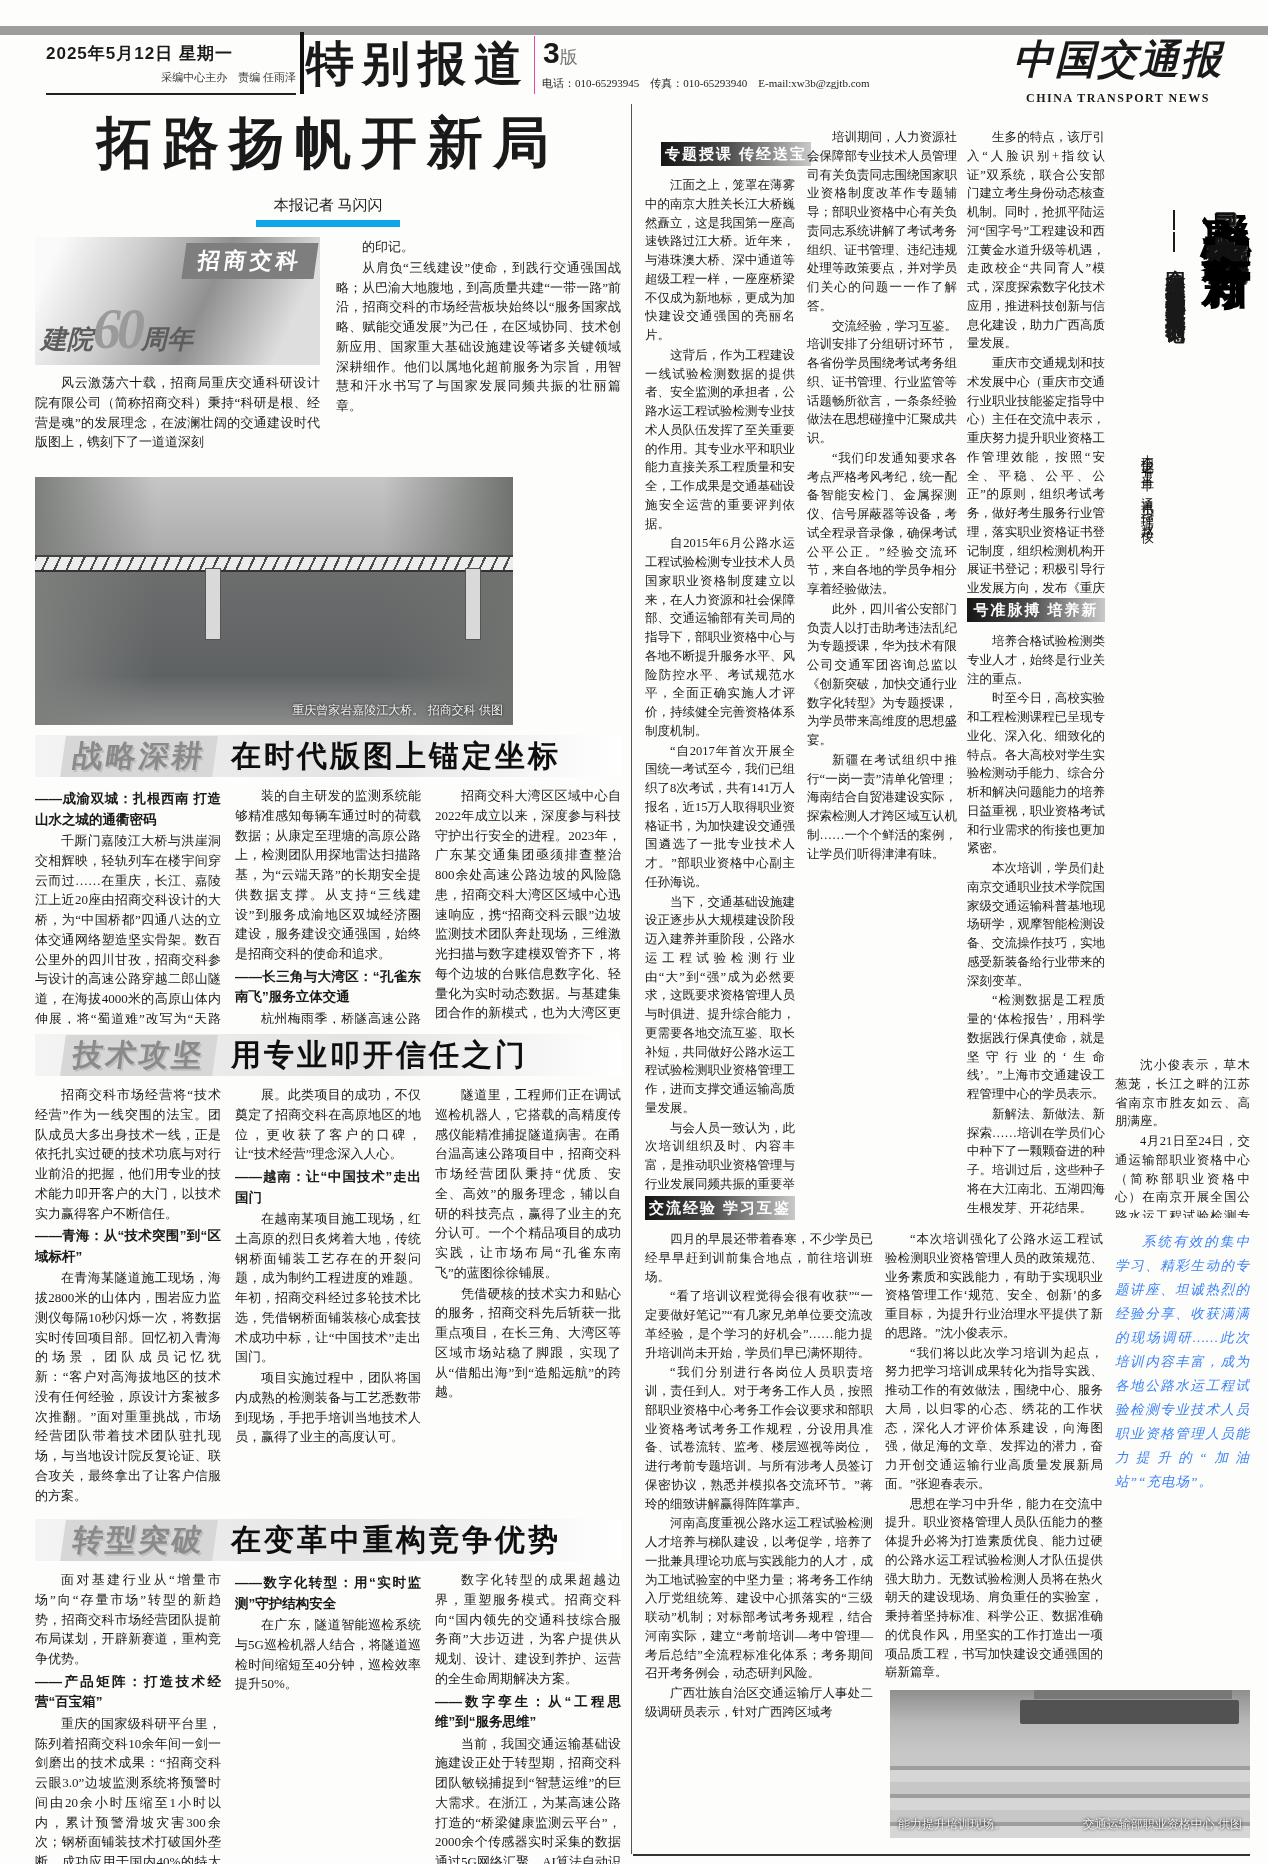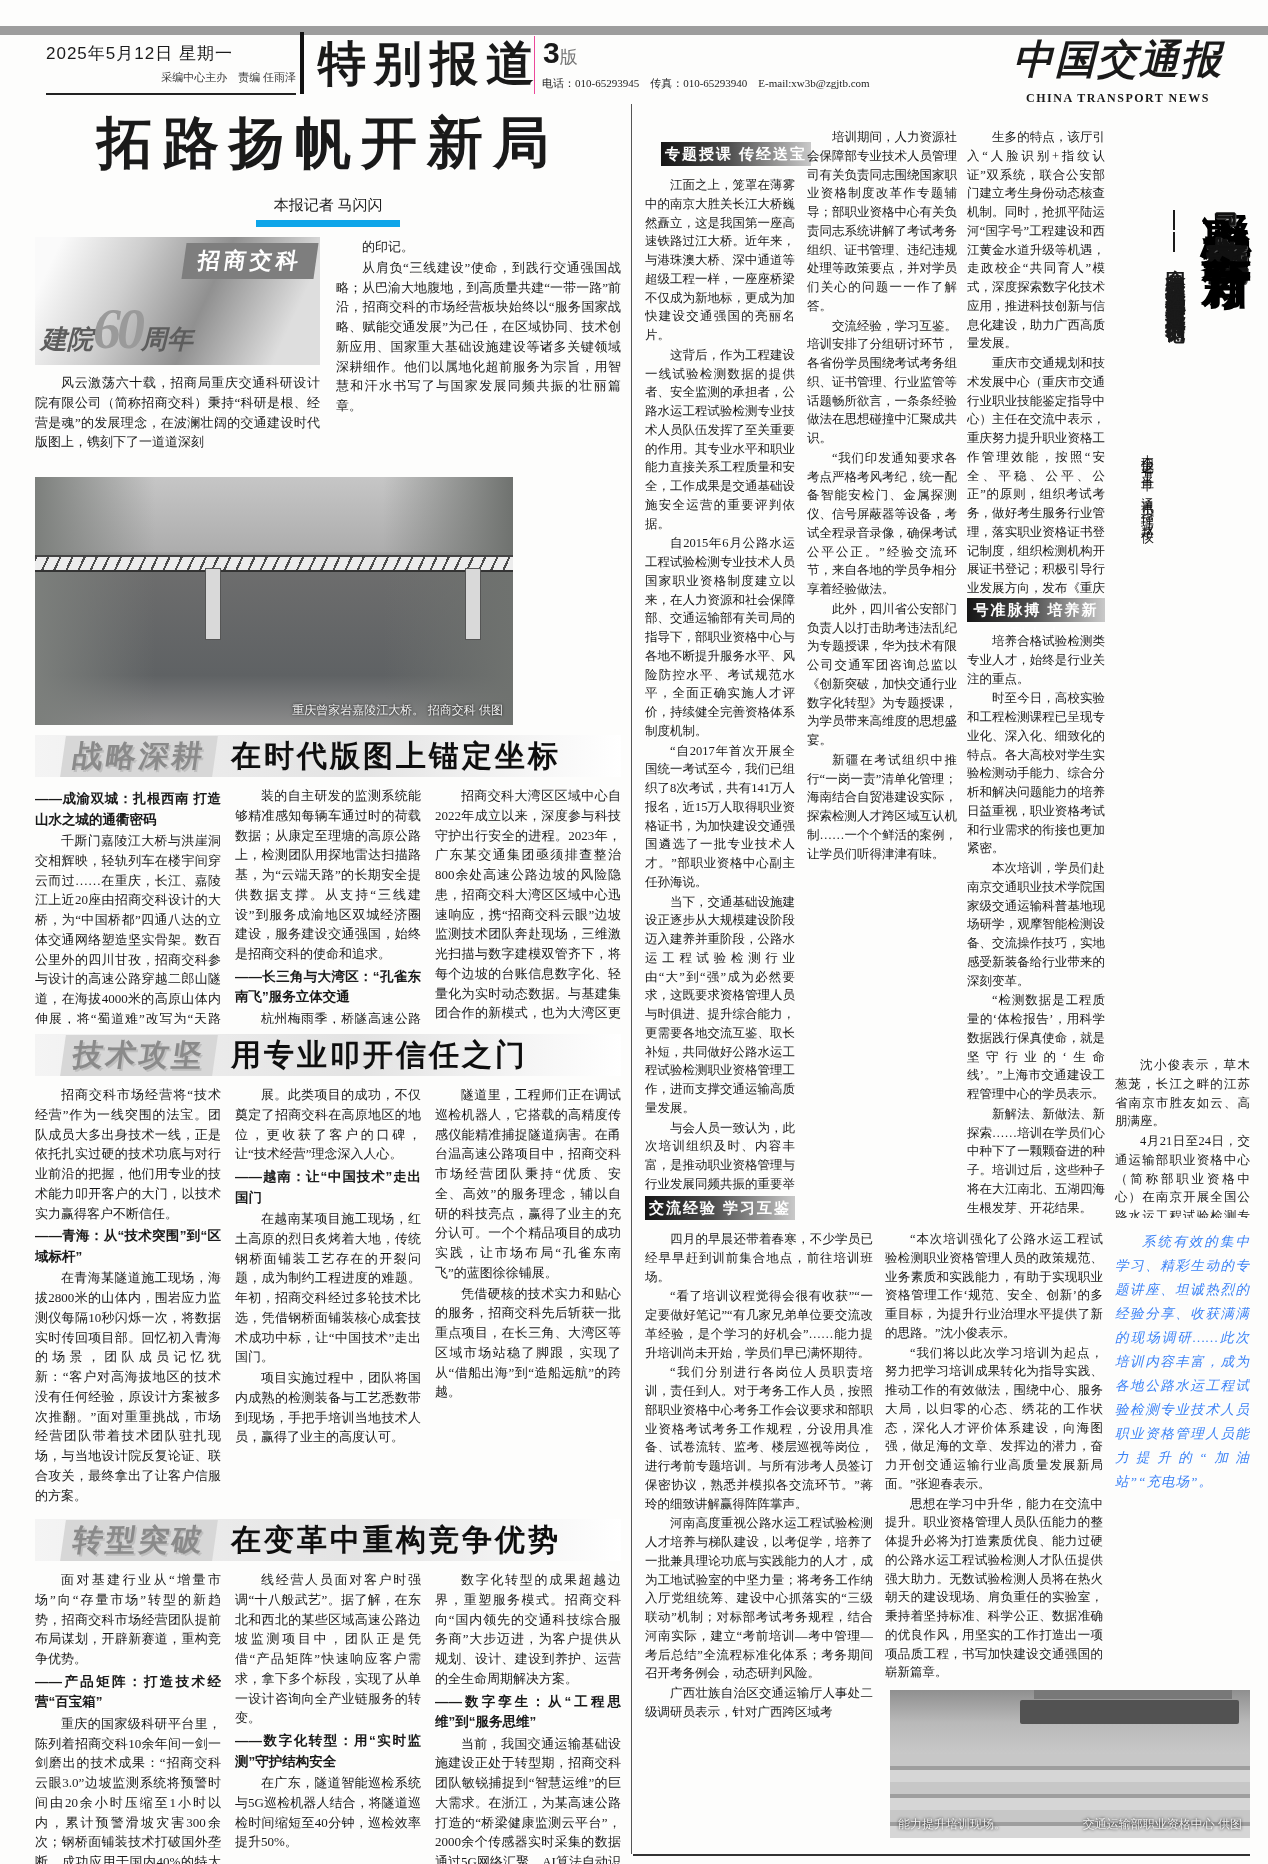--- a/index.html
+++ b/index.html
@@ -2,23 +2,23 @@
 <html><head>
 <meta charset="utf-8">
 <style>
   html,body{margin:0;padding:0;background:#e9e9e9;}
   .page{position:relative;width:1268px;height:1864px;background:#fdfdfc;margin:0 auto;
         font-family:"Liberation Serif",serif;color:#1a1a1a;overflow:hidden;}
 
   
   .top-bar{position:absolute;left:0;top:26px;width:1268px;height:9px;background:#9d9d9d;}
   .hdr-date{position:absolute;left:46px;top:42px;width:250px;border-bottom:2px solid #222;padding-bottom:8px;}
-  .hdr-date .d1{font-size:17px;font-weight:normal;letter-spacing:1px;font-family:"Liberation Sans",sans-serif;}
+  .hdr-date .d1{font-size:17px;font-weight:bold;letter-spacing:1px;font-family:"Liberation Sans",sans-serif;}
   .hdr-date .d2{font-size:11px;margin-top:5px;text-align:right;color:#333;}
-  .hdr-sec{position:absolute;left:300px;top:32px;border-left:4px solid #111;padding-left:14px;height:62px;}
+  .hdr-sec{position:absolute;left:300px;top:32px;border-left:4px solid #111;padding-left:2px;height:62px;}
   .hdr-sec .name{font-size:48px;font-weight:bold;letter-spacing:8px;font-family:"Liberation Serif",serif;}
   .hdr-page{position:absolute;left:534px;top:36px;border-left:1px solid #ec4899;padding-left:8px;height:58px;}
   .hdr-page .no{font-size:30px;font-weight:bold;font-family:"Liberation Sans",sans-serif;}
   .hdr-page .ban{font-size:18px;color:#777;}
   .hdr-contact{position:absolute;left:542px;top:76px;font-size:11px;color:#222;}
   .masthead{position:absolute;right:20px;top:32px;text-align:center;width:260px;}
   .masthead .cn{font-size:40px;font-weight:bold;font-style:italic;font-family:"DejaVu Serif",serif;letter-spacing:2px;}
   .masthead .en{font-size:12px;font-weight:bold;letter-spacing:1.5px;margin-top:4px;font-family:"Liberation Serif",serif;}
 
   
@@ -206,21 +206,20 @@
       <span class="sec-tag">转型突破</span>
       <span class="sec-title">在变革中重构竞争优势</span>
     </div>
     <div class="sec-body body3">
       <div class="scol">
           <p class="para">面对基建行业从“增量市场”向“存量市场”转型的新趋势，招商交科市场经营团队提前布局谋划，开辟新赛道，重构竞争优势。</p>
           <p class="para lead">——产品矩阵：打造技术经营“百宝箱”</p>
           <p class="para">重庆的国家级科研平台里，陈列着招商交科10余年间一剑一剑磨出的技术成果：“招商交科云眼3.0”边坡监测系统将预警时间由20余小时压缩至1小时以内，累计预警滑坡灾害300余次；钢桥面铺装技术打破国外垄断，成功应用于国内40%的特大桥梁，成为港珠澳大桥、深中通道等超级工程的“标配”；大型基础设施结构健康监测系统从箱梁内部至全桥安全，业务覆盖全国200余个省（区、市）……</p>
         </div>
       <div class="scol">
-          <p class="para">线经营人员面对客户时强调“十八般武艺”。据了解，在东北和西北的某些区域高速公路边坡监测项目中，团队正是凭借“产品矩阵”快速响应客户需求，拿下多个标段，实现了从单一设计咨询向全产业链服务的转变。</p>
           <p class="para lead">——数字化转型：用“实时监测”守护结构安全</p>
           <p class="para">在广东，隧道智能巡检系统与5G巡检机器人结合，将隧道巡检时间缩短至40分钟，巡检效率提升50%。</p>
         </div>
       <div class="scol">
           <p class="para">数字化转型的成果超越边界，重塑服务模式。招商交科向“国内领先的交通科技综合服务商”大步迈进，为客户提供从规划、设计、建设到养护、运营的全生命周期解决方案。</p>
           <p class="para lead">——数字孪生：从“工程思维”到“服务思维”</p>
           <p class="para">当前，我国交通运输基础设施建设正处于转型期，招商交科团队敏锐捕捉到“智慧运维”的巨大需求。在浙江，为某高速公路打造的“桥梁健康监测云平台”，2000余个传感器实时采集的数据通过5G网络汇聚，AI算法自动识别异常，结束了传统人工巡检模式。</p>
         </div>
     </div>
   </div>

